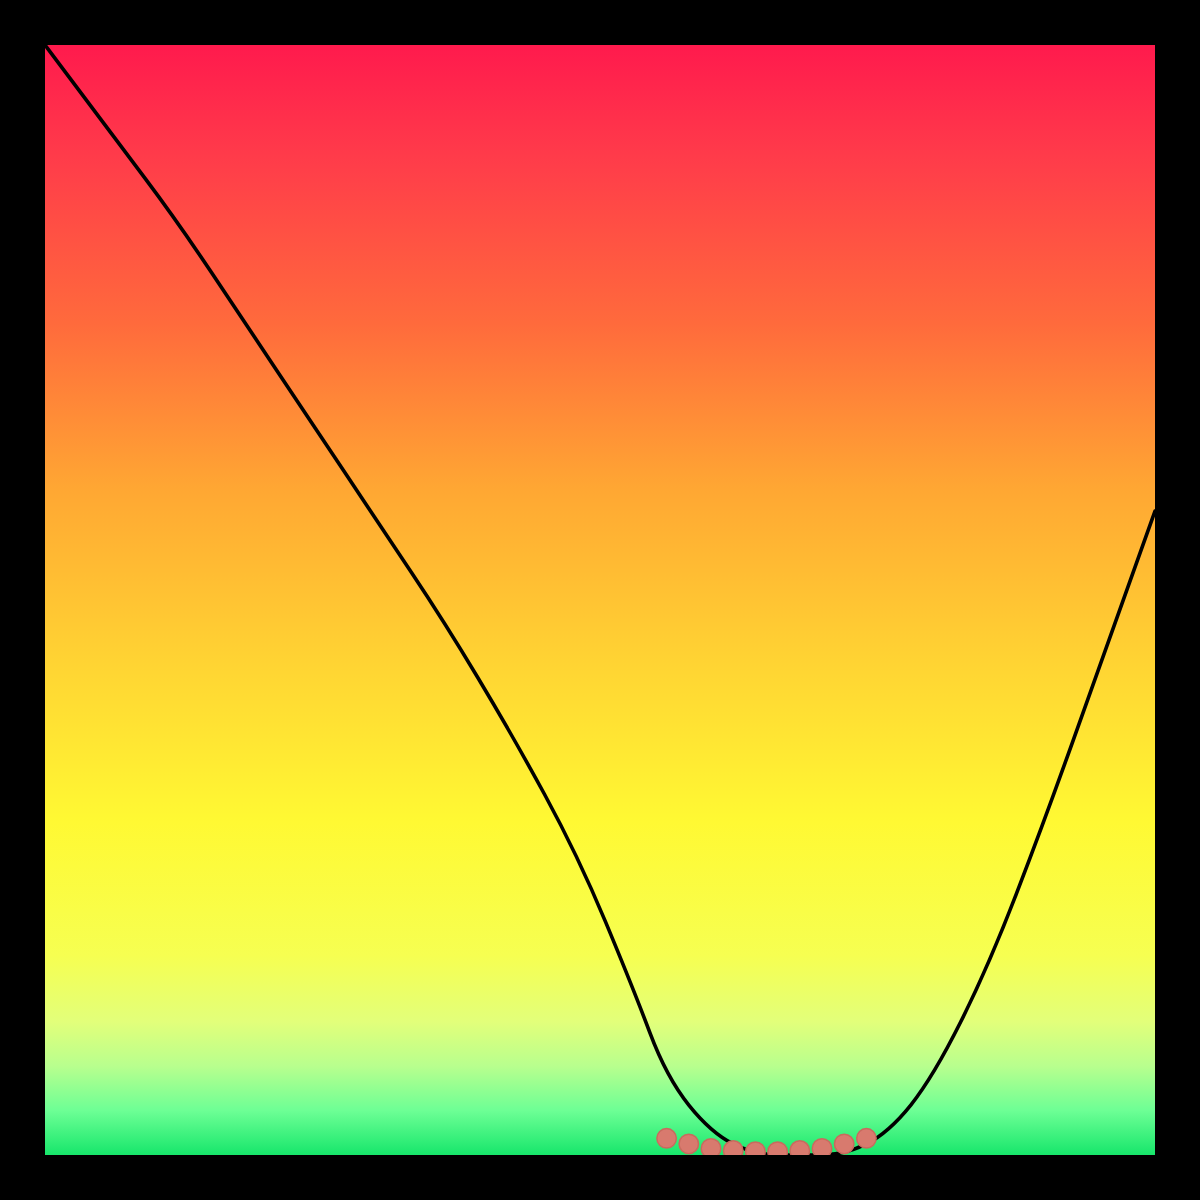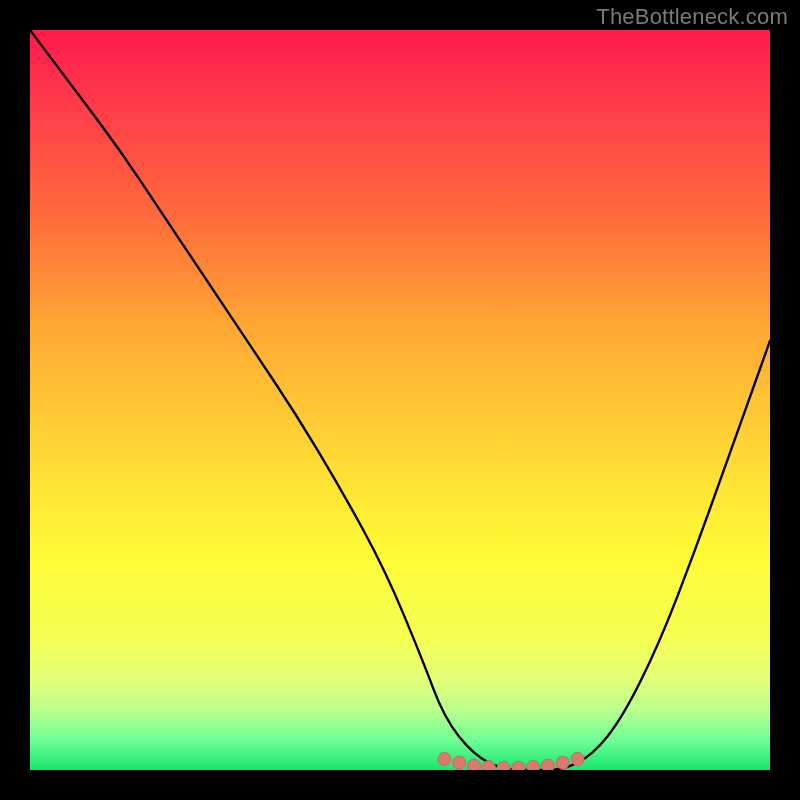--- a/index.html
+++ b/index.html
@@ -60,21 +60,20 @@
     fill: #d87a6e;
     stroke: #c96a5e;
     stroke-width: 1;
   }
 </style>
 </head>
 <body>
 
 <div class="frame">
 
-  <div class="watermark">TheBottleneck.com</div>
 
   <div class="plot-area">
     <svg class="curve" viewBox="0 0 740 740" preserveAspectRatio="none">
       <path id="curve-path" fill="none" stroke="#000" stroke-width="2.4" stroke-linecap="round" d="M 0.0 0.0 Q 0.0 0.0 22.2 29.6 Q 44.4 59.2 66.6 88.8 Q 88.8 118.4 111.0 151.7 Q 133.2 185.0 155.4 218.3 Q 177.6 251.6 199.8 284.9 Q 222.0 318.2 244.2 351.5 Q 266.4 384.8 288.6 421.8 Q 310.8 458.8 333.0 499.5 Q 355.2 540.2 373.7 584.6 Q 392.2 629.0 403.3 658.6 Q 414.4 688.2 429.2 706.7 Q 444.0 725.2 458.8 732.6 Q 473.6 740.0 488.4 740.0 Q 503.2 740.0 518.0 740.0 Q 532.8 740.0 547.6 732.6 Q 562.4 725.2 577.2 706.7 Q 592.0 688.2 610.5 651.2 Q 629.0 614.2 647.5 566.1 Q 666.0 518.0 684.5 466.2 Q 703.0 414.4 721.5 362.6 T 740.0 310.8"></path>
       <g id="markers">
           <circle cx="414.4" cy="728.9" r="6.5" class="marker"></circle>
           <circle cx="429.2" cy="732.6" r="6.5" class="marker"></circle>
           <circle cx="444.0" cy="735.6" r="6.5" class="marker"></circle>
           <circle cx="458.8" cy="737.0" r="6.5" class="marker"></circle>
           <circle cx="473.6" cy="737.8" r="6.5" class="marker"></circle>

